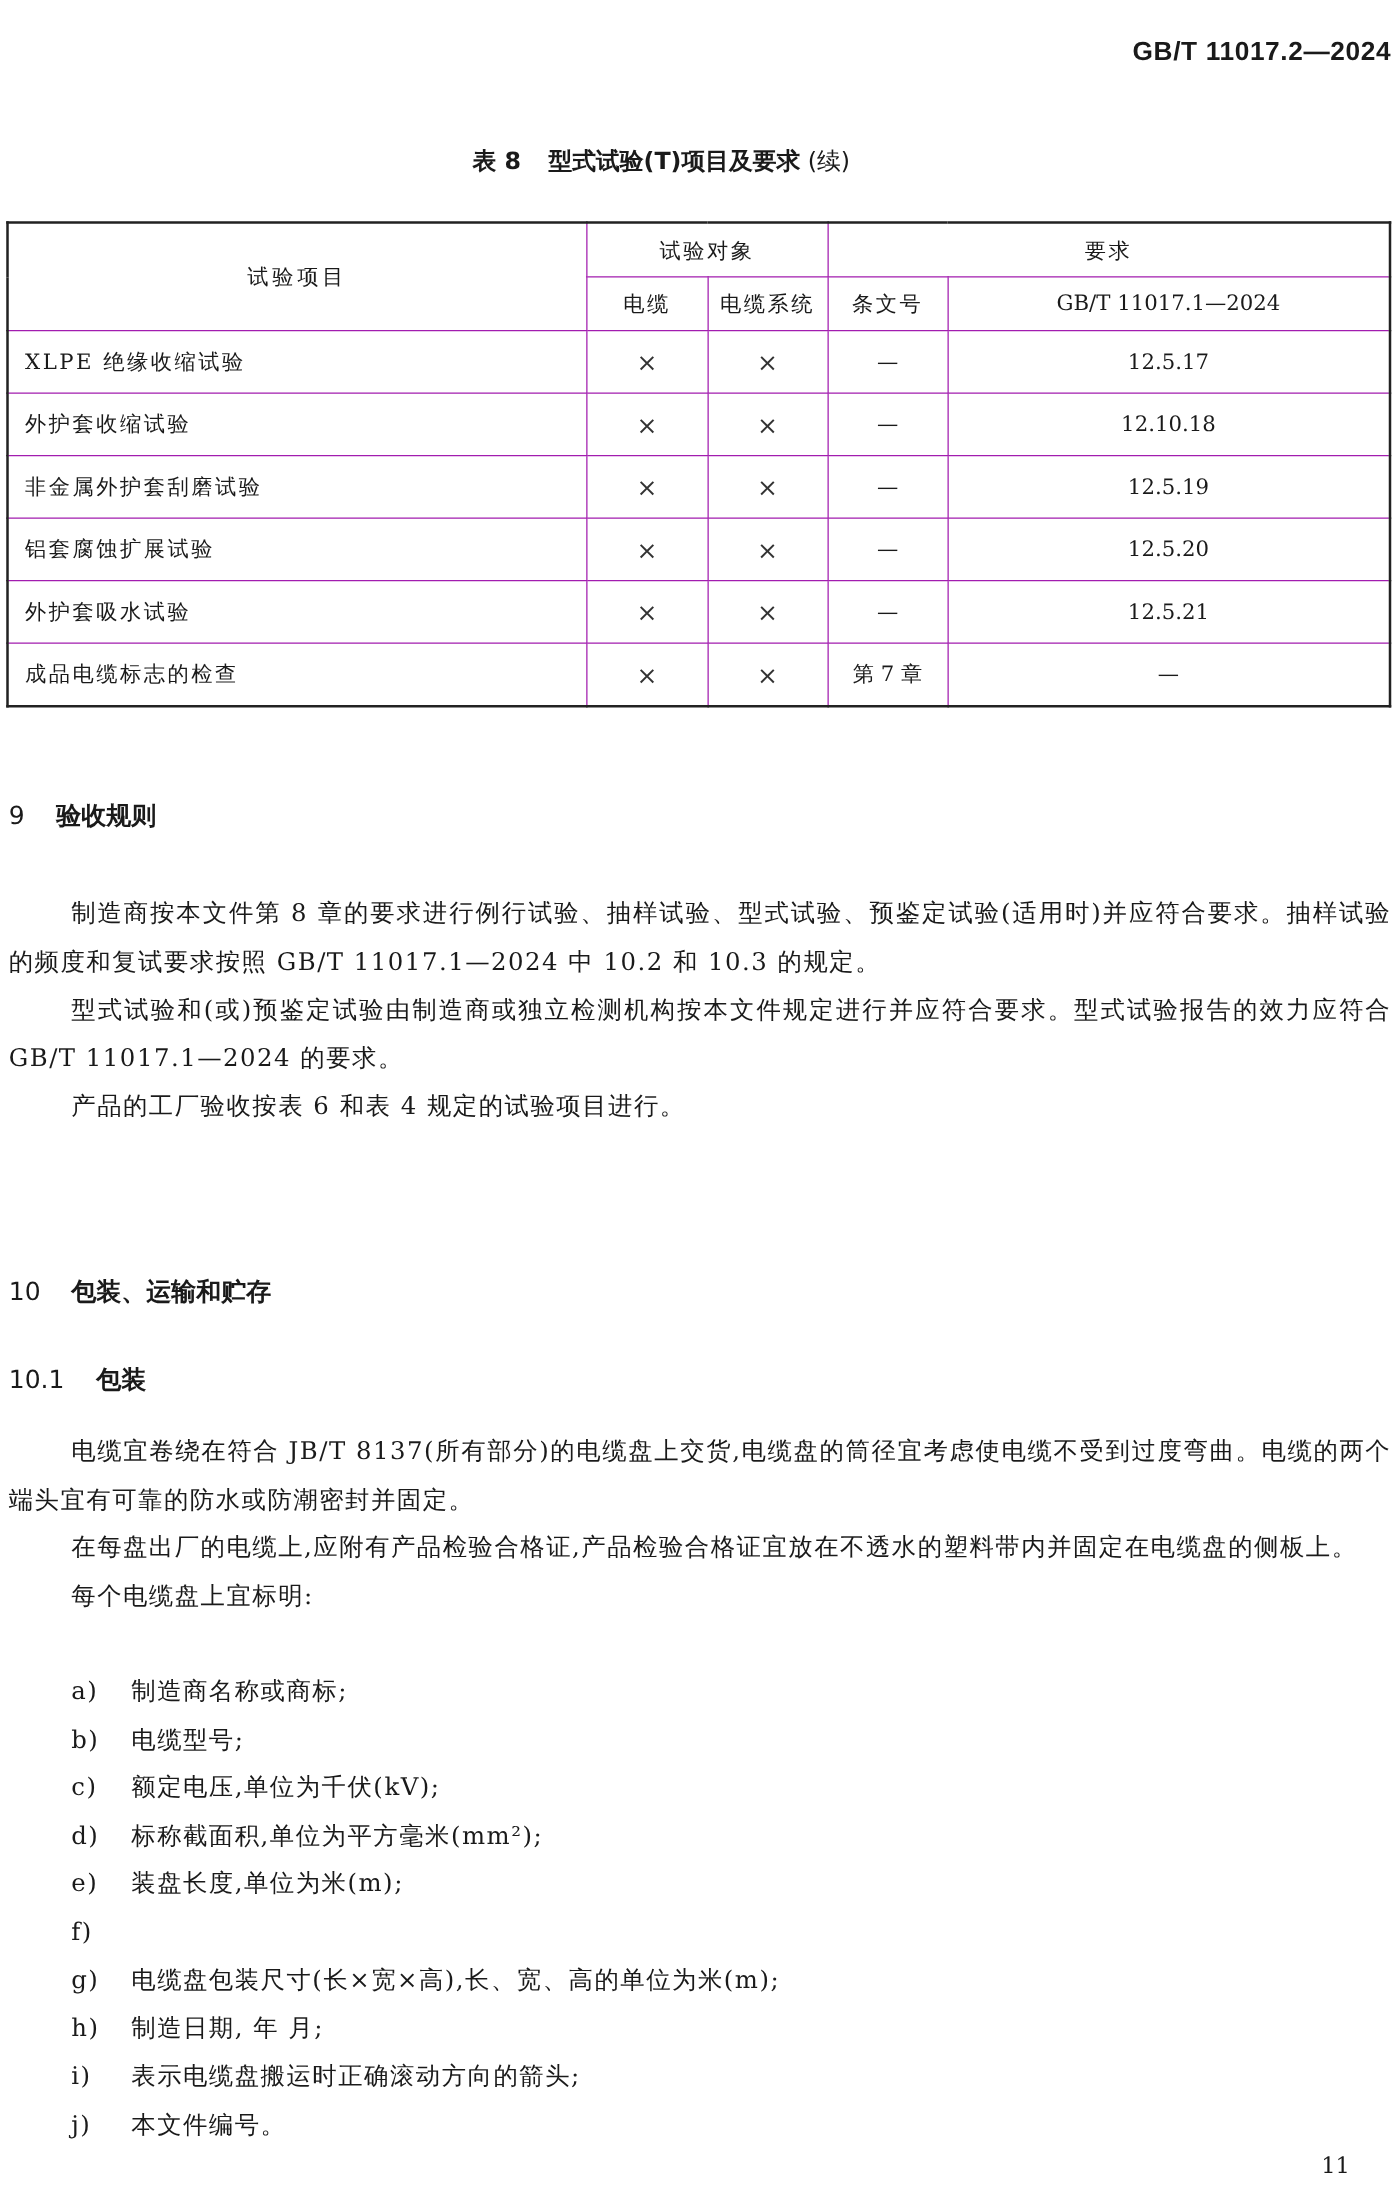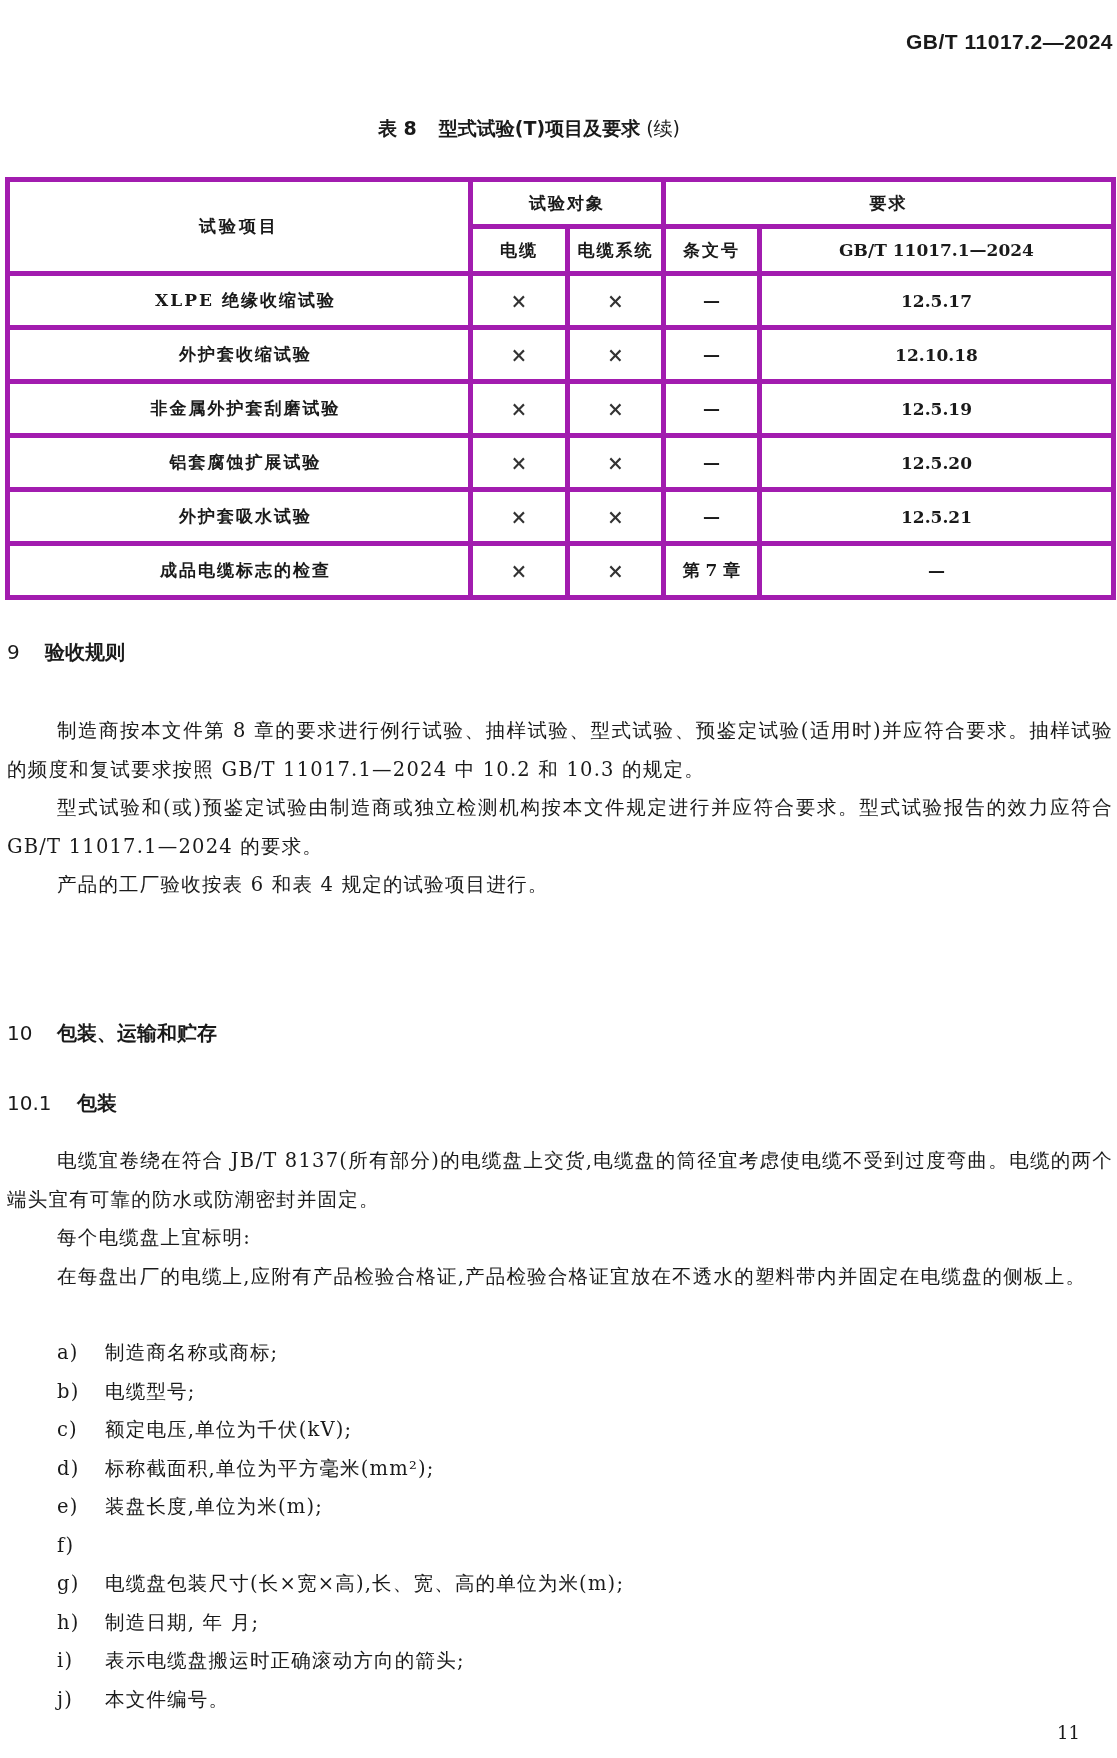--- a/index.html
+++ b/index.html
@@ -20,25 +20,25 @@
     }
     .table-title .num { margin-right: 22px; }
     .table-title .cont { font-weight: normal; margin-left: 6px; }
 
     table.t8 {
       position: absolute; left: 5px; top: 177px;
       width: 1106px; border-collapse: collapse;
       font-size: 17px; table-layout: fixed;
     }
     table.t8 td, table.t8 th {
-      border: 5px solid #a21caf; font-weight: bold; text-align: center;
+      border: 1px solid #a21caf; font-weight: normal; text-align: center;
       padding: 0; height: 49px; vertical-align: middle;
     }
     table.t8 th { height: 42px; }
-    table.t8 td.item { text-align: center; padding-left: 13px; letter-spacing: 2px; }
+    table.t8 td.item { text-align: left; padding-left: 13px; letter-spacing: 2px; }
     table.t8 { border: 2px solid #222; }
     .xmark { font-size: 20px; color: #333; }
 
     .h1 {
       left: 7px; font-size: 20px; font-weight: bold;
       font-family: "DejaVu Sans", "Liberation Sans", sans-serif;
     }
     .h1 .no { display: inline-block; font-weight: normal; }
     .p {
       left: 7px; width: 1106px; font-size: 19.5px; line-height: 38.5px; letter-spacing: 1.2px;
@@ -138,22 +138,22 @@
 <div class="abs h1" style="top:1020px">
   <span class="no" style="width:50px">10</span><span>包装、运输和贮存</span>
 </div>
 
 <div class="abs h1" style="top:1090px">
   <span class="no" style="width:70px">10.1</span><span>包装</span>
 </div>
 
 <div class="abs p" style="top:1142px">
   <p>电缆宜卷绕在符合 JB/T 8137(所有部分)的电缆盘上交货,电缆盘的筒径宜考虑使电缆不受到过度弯曲。电缆的两个端头宜有可靠的防水或防潮密封并固定。</p>
+  <p>在每盘出厂的电缆上,应附有产品检验合格证,产品检验合格证宜放在不透水的塑料带内并固定在电缆盘的侧板上。</p>
   <p>每个电缆盘上宜标明:</p>
-  <p>在每盘出厂的电缆上,应附有产品检验合格证,产品检验合格证宜放在不透水的塑料带内并固定在电缆盘的侧板上。</p>
 </div>
 
 <div class="abs list" style="top:1334px">
   <div class="li">
       <span class="lbl">a)</span>
       <span>制造商名称或商标;</span>
     </div>
   <div class="li">
       <span class="lbl">b)</span>
       <span>电缆型号;</span>

